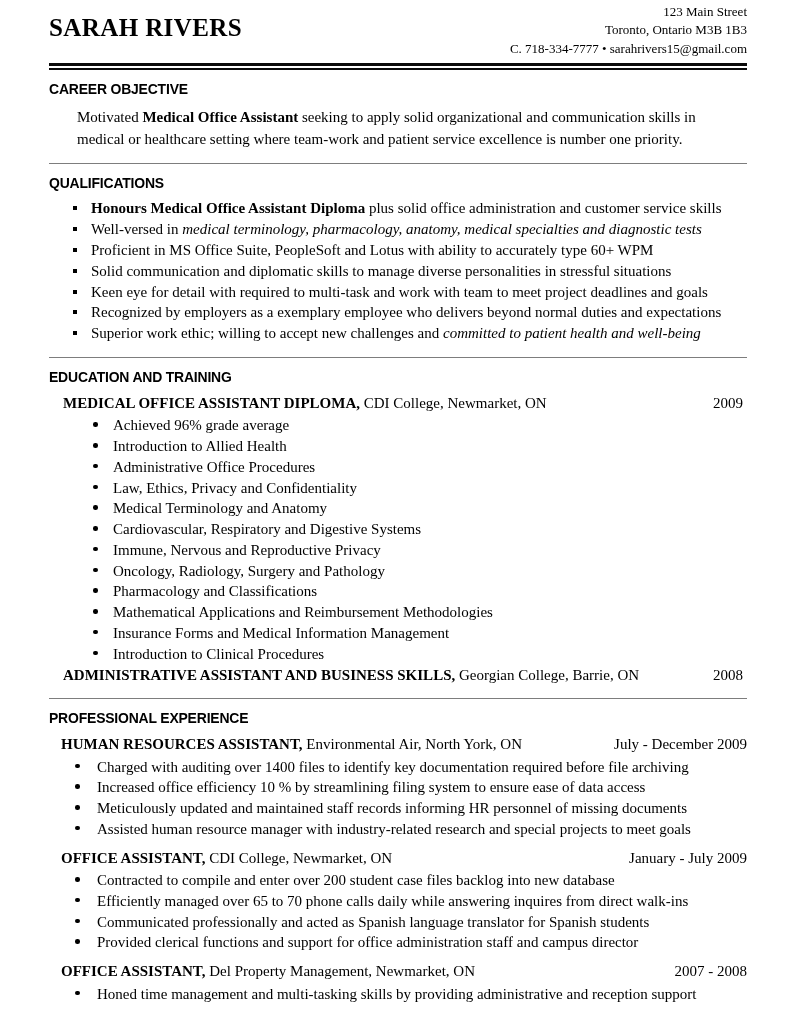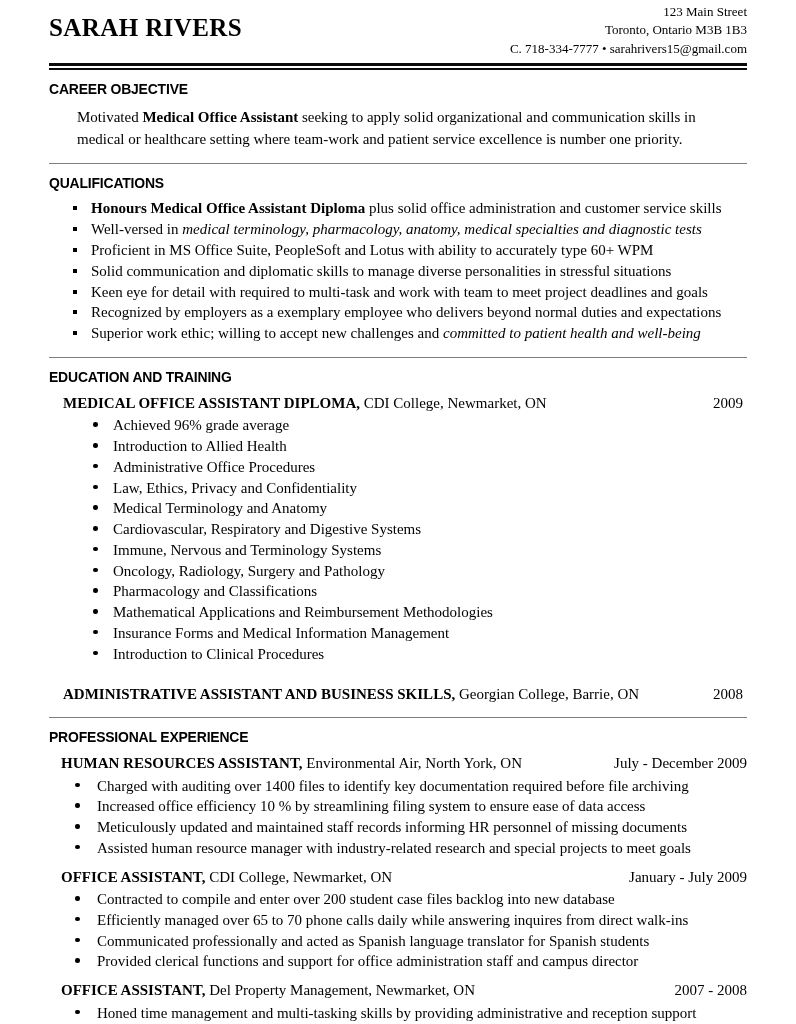--- a/index.html
+++ b/index.html
@@ -139,21 +139,21 @@
   }
   .entry-head .when {
     margin-left: auto;
     white-space: nowrap;
     padding-left: 14px;
   }
   .edu-head { padding-left: 14px; gap: 20px; }
   .edu-head .when { padding-right: 4px; }
   .exp-head { padding-left: 12px; gap: 12px; }
 
-  .edu-entry-2 { margin-top: 20px; }
+  .edu-entry-2 { margin-top: 1px; }
 
   .sec-block { margin-top: 0; }
   .rule-wrap-qual   { margin-top: 13px; }
   .rule-wrap-edu    { margin-top: 13px; }
   .rule-wrap-exp    { margin-top: 13px; }
 </style>
 </head>
 <body>
 
 <div class="page">
@@ -199,21 +199,21 @@
           <div class="who"><b>MEDICAL OFFICE ASSISTANT DIPLOMA,</b><span> CDI College, Newmarket, ON</span></div>
           <div class="when">2009</div>
         </div>
         <ul class="rd-list">
           <li><span class="bullet"></span><span>Achieved 96% grade average</span></li>
           <li><span class="bullet"></span><span>Introduction to Allied Health</span></li>
           <li><span class="bullet"></span><span>Administrative Office Procedures</span></li>
           <li><span class="bullet"></span><span>Law, Ethics, Privacy and Confidentiality</span></li>
           <li><span class="bullet"></span><span>Medical Terminology and Anatomy</span></li>
           <li><span class="bullet"></span><span>Cardiovascular, Respiratory and Digestive Systems</span></li>
-          <li><span class="bullet"></span><span>Immune, Nervous and Terminology Systems</span></li>
+          <li><span class="bullet"></span><span>Immune, Nervous and Reproductive Privacy</span></li>
           <li><span class="bullet"></span><span>Oncology, Radiology, Surgery and Pathology</span></li>
           <li><span class="bullet"></span><span>Pharmacology and Classifications</span></li>
           <li><span class="bullet"></span><span>Mathematical Applications and Reimbursement Methodologies</span></li>
           <li><span class="bullet"></span><span>Insurance Forms and Medical Information Management</span></li>
           <li><span class="bullet"></span><span>Introduction to Clinical Procedures</span></li>
         </ul>
         <div class="entry-head edu-head edu-entry-2">
           <div class="who"><b>ADMINISTRATIVE ASSISTANT AND BUSINESS SKILLS,</b><span> Georgian College, Barrie, ON</span></div>
           <div class="when">2008</div>
         </div>

